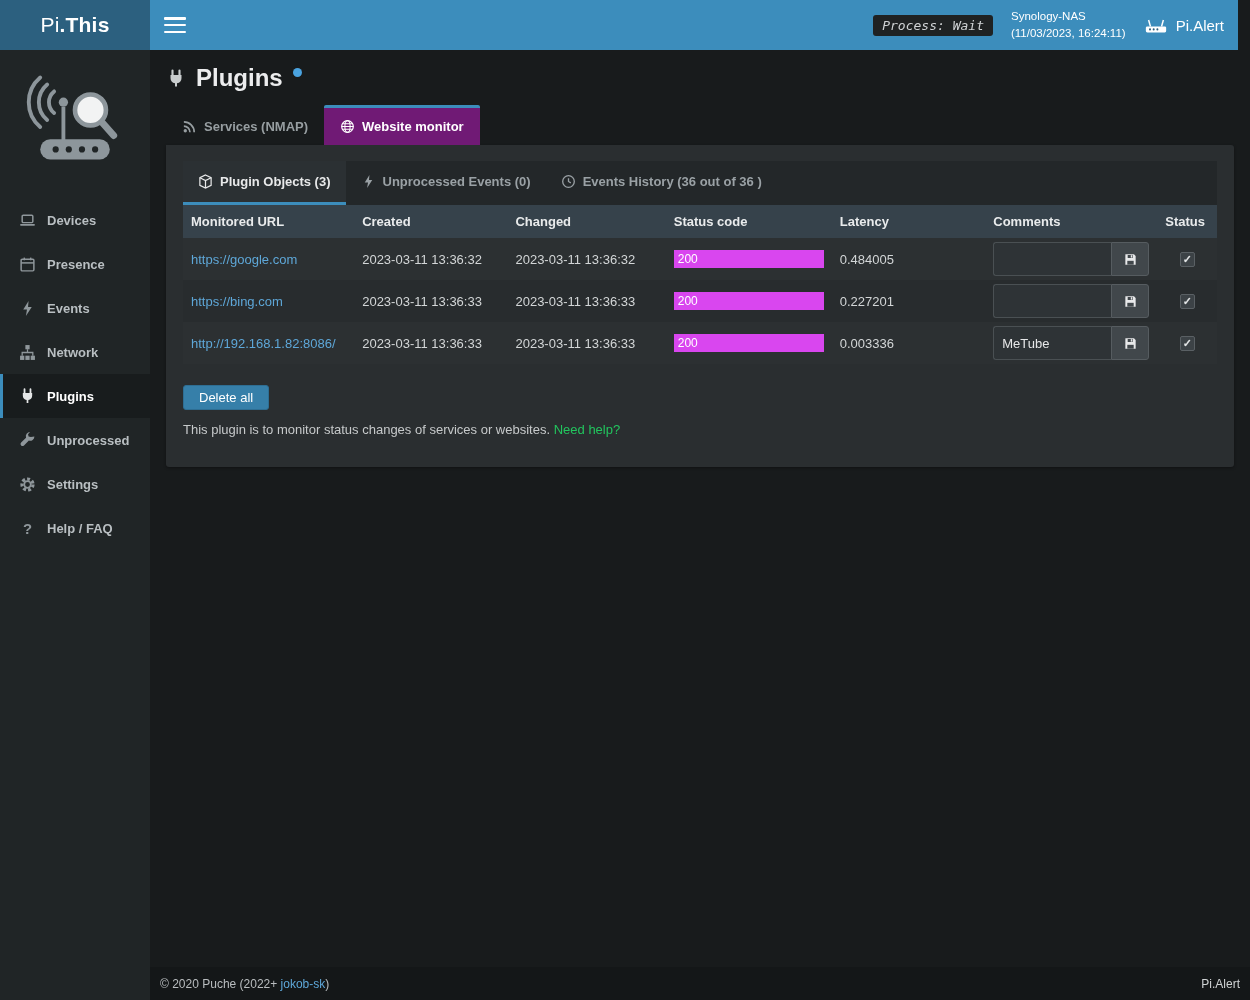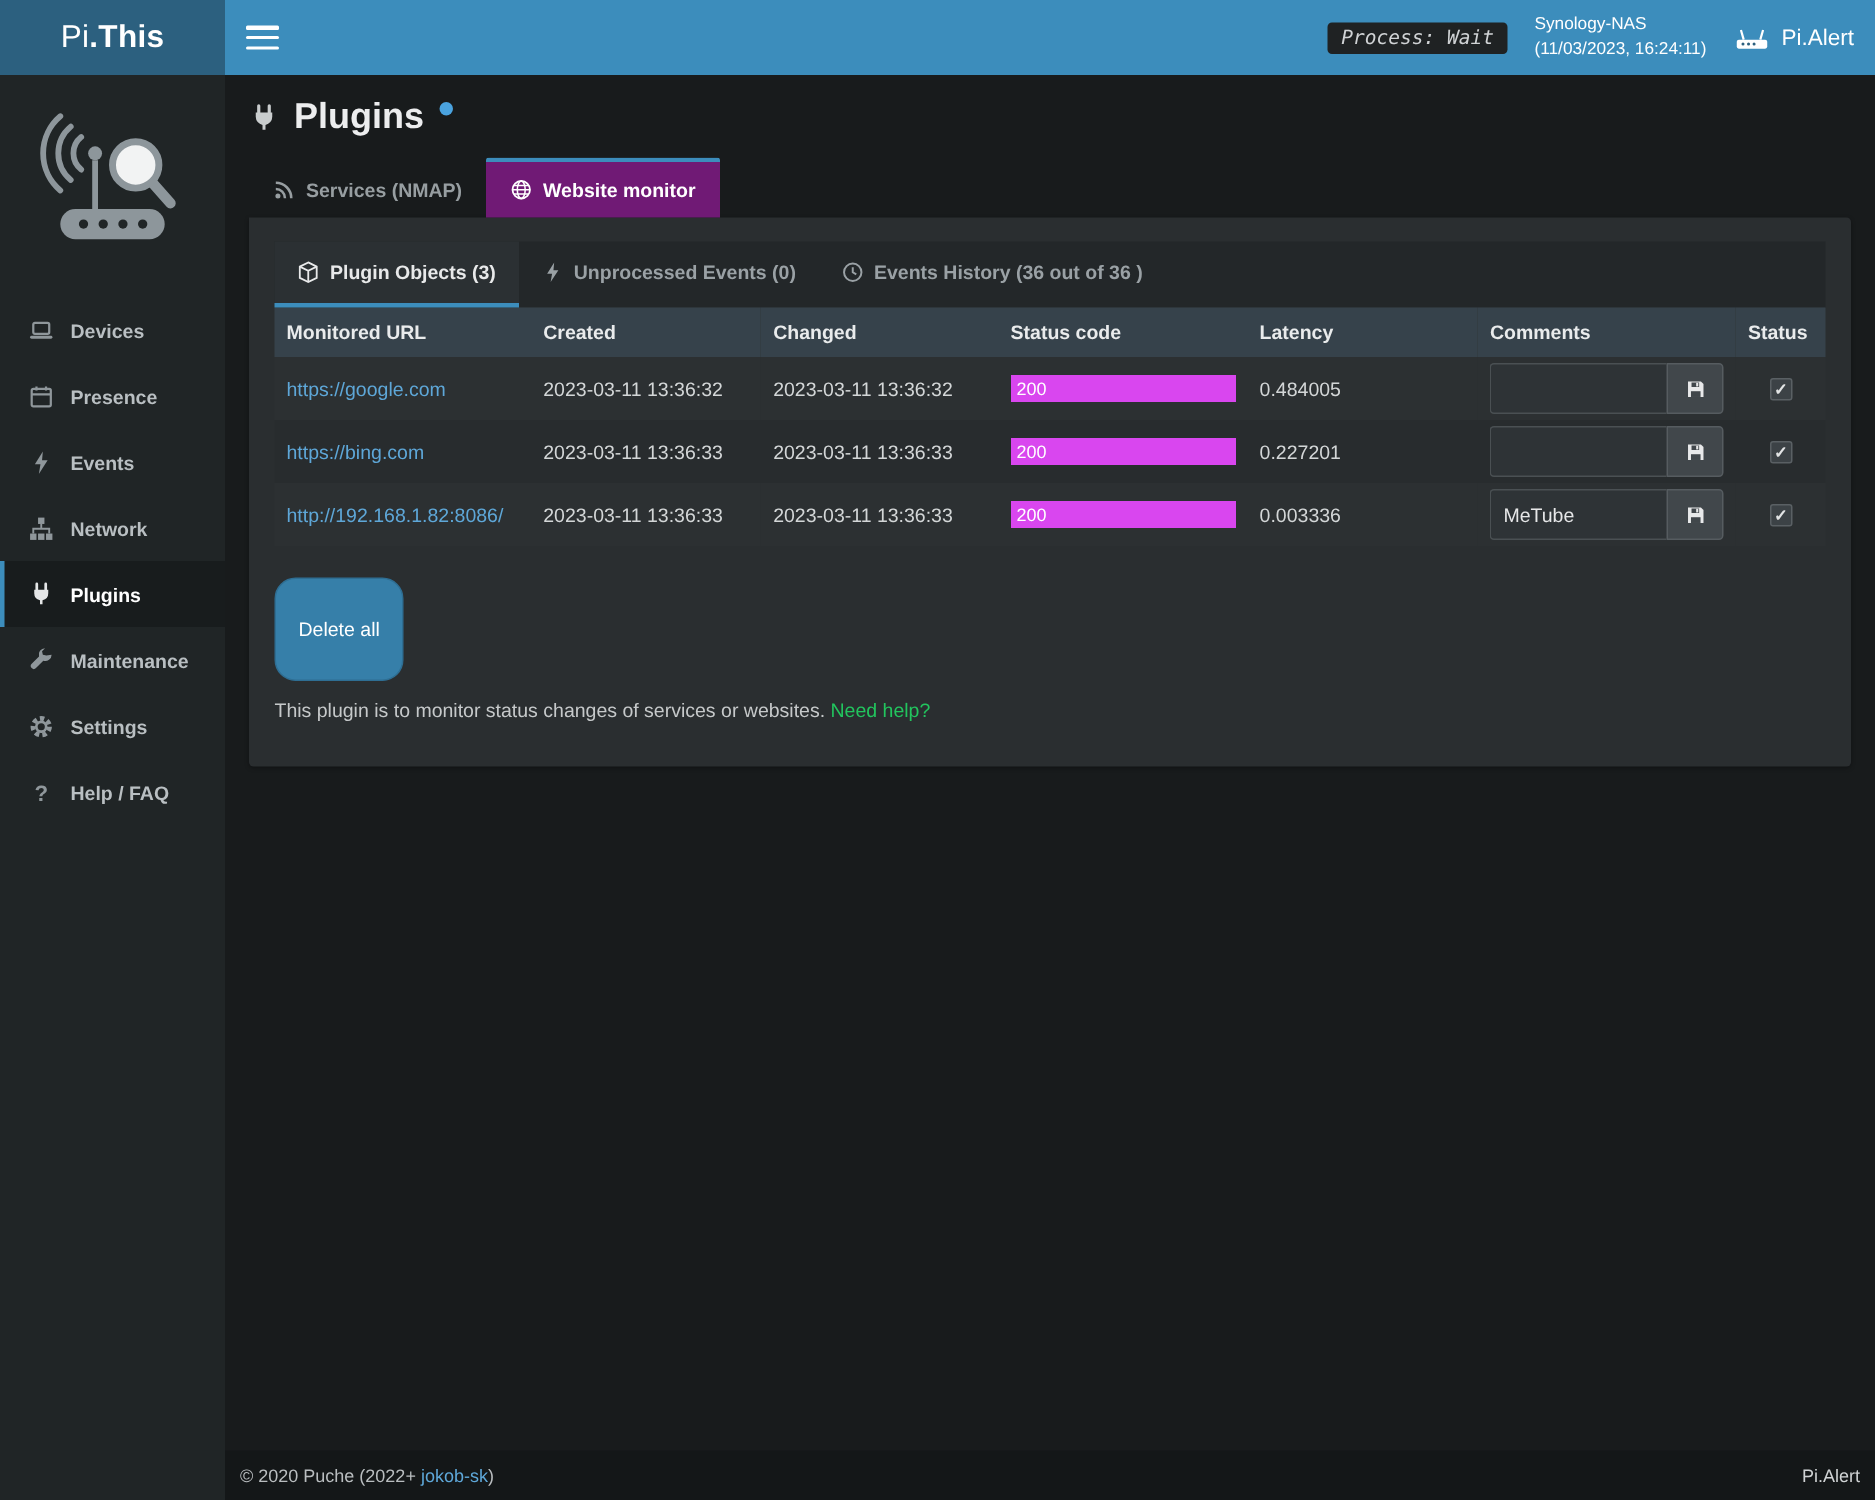--- a/index.html
+++ b/index.html
@@ -7,21 +7,21 @@
   body {
     font-family:"Liberation Sans", sans-serif;
     background:#181b1c;
     color:#d3d6d7;
     position:relative;
     overflow:hidden;
   }
   svg { display:block; }
 
   
-  .header { position:absolute; top:0; left:0; right:0; height:50px; display:flex; z-index:20; }
+  .header { position:absolute; top:0; left:0; right:12px; height:50px; display:flex; z-index:20; }
   .brand {
     width:150px; background:#2c607f; color:#fff;
     display:flex; align-items:center; justify-content:center;
     font-size:21px; letter-spacing:.2px;
   }
   .brand b { font-weight:700; }
   .navbar { flex:1; background:#3c8dbc; display:flex; align-items:center; padding:0 14px; }
   .hamburger { width:22px; height:16px; display:flex; flex-direction:column; justify-content:space-between; cursor:pointer; }
   .hamburger span { height:2.5px; background:#fff; border-radius:1px; }
   .nav-right { margin-left:auto; display:flex; align-items:center; gap:18px; }
@@ -116,21 +116,21 @@
     width:15px; height:15px; background:#3c4246; border:1px solid #5a6064;
     border-radius:2px; display:inline-block; position:relative; cursor:pointer; vertical-align:middle;
   }
   .checkbox.checked::after {
     content:"\2713"; color:#e2e4e5; font-size:11px; font-weight:700;
     position:absolute; left:2px; top:0;
   }
 
   .delete-btn {
     margin-top:21px; background:#367fa9; border:1px solid #2e6e93; color:#fff;
-    font-size:13px; padding:26px 15px; border-radius:14px; cursor:pointer;
+    font-size:13px; padding:4px 15px; border-radius:3px; cursor:pointer;
     font-family:"Liberation Sans",sans-serif;
   }
   .help-line { margin-top:12px; font-size:13px; color:#c6c9ca; }
   .help-link { color:#22c55e; text-decoration:none; cursor:pointer; }
 
   
   .footer {
     position:absolute; left:150px; right:0; bottom:0; height:33px;
     background:#141718; display:flex; align-items:center;
     padding:0 10px; font-size:12px; color:#b9bdbf;
@@ -243,21 +243,21 @@
           </svg>
       </span>
       <span>Plugins</span>
     </div>
     <div class="menu-item">
       <span class="mi">
         <svg viewBox="0 0 16 16">
             <path d="M14.5 4.2 a4 4 0 0 1 -5.2 3.8 l-4.6 4.6 a1.9 1.9 0 1 1 -2.7 -2.7 l4.6 -4.6 a4 4 0 0 1 3.8 -5.2 l-1.9 1.9 0.5 2.2 2.2 0.5 Z" fill="currentColor"></path>
           </svg>
       </span>
-      <span>Maintenance</span>
+      <span>Unprocessed</span>
     </div>
     <div class="menu-item">
       <span class="mi">
         <svg viewBox="0 0 16 16">
             <circle cx="8" cy="8" r="5.2" fill="none" stroke="currentColor" stroke-width="3" stroke-dasharray="2.7 2.0"></circle>
             <circle cx="8" cy="8" r="3.1" fill="none" stroke="currentColor" stroke-width="1.7"></circle>
           </svg>
       </span>
       <span>Settings</span>
     </div>

